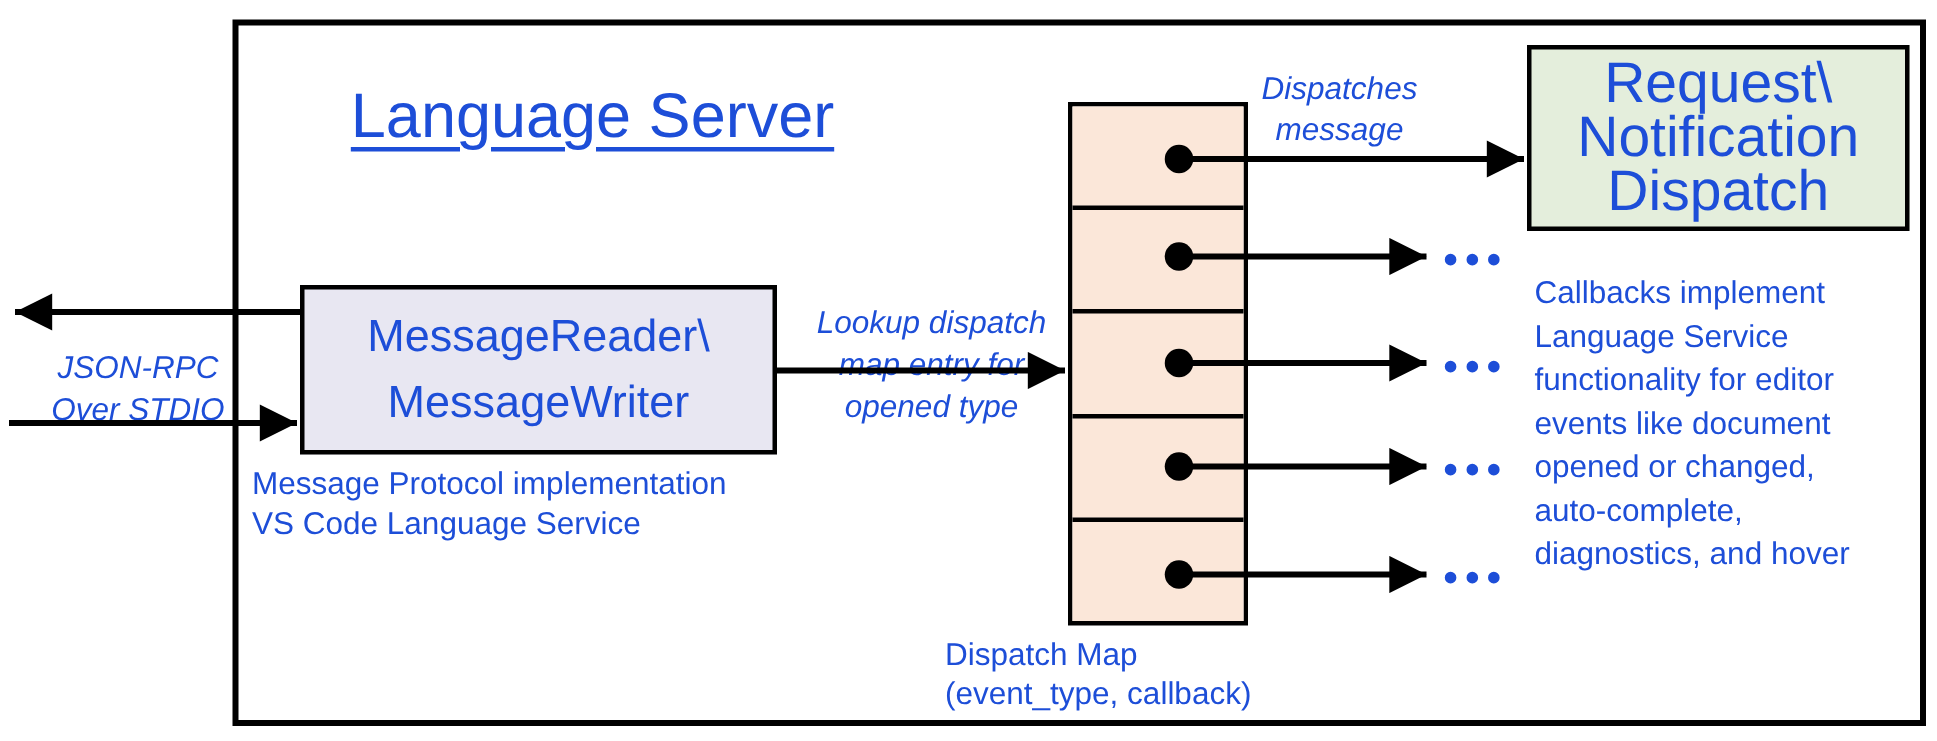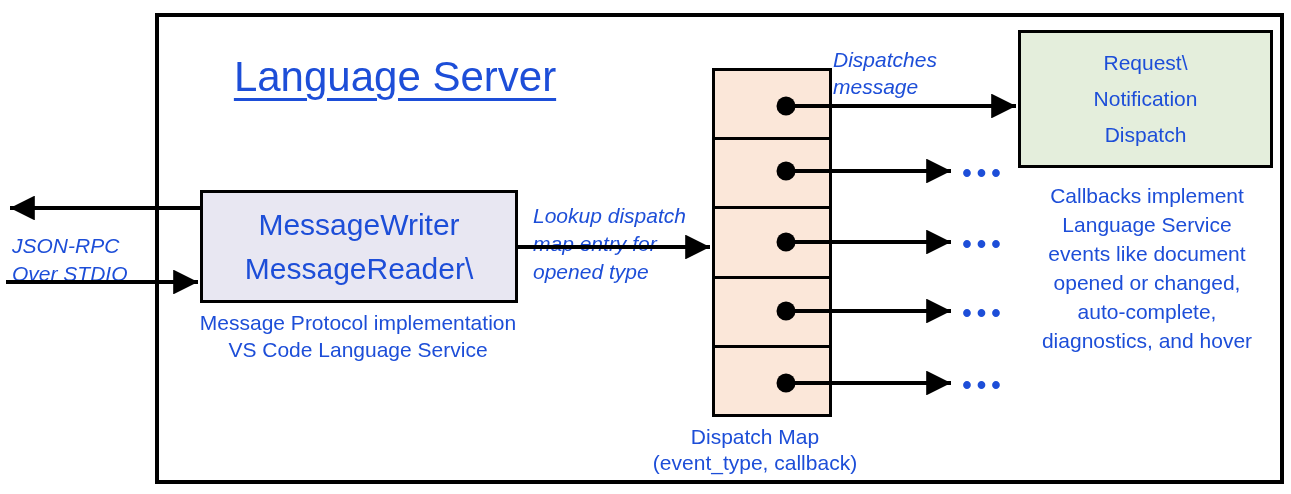--- a/index.html
+++ b/index.html
@@ -29,32 +29,32 @@
     z-index:4;white-space:nowrap;
   }
   
   .node{
     box-sizing:border-box;border:3px solid #000;
     display:flex;flex-direction:column;
     align-items:center;justify-content:center;
     text-align:center;z-index:3;
   }
   #handler-box{left:200px;top:190px;width:318px;height:113px;background:#E8E7F2;font-size:30px;line-height:44px;}
-  #callback-box{left:1018px;top:30px;width:255px;height:138px;background:#E4EEDC;font-size:21px;line-height:36px;}
+  #callback-box{left:1018px;top:30px;width:255px;height:124px;background:#E4EEDC;font-size:38px;line-height:36px;}
   
   #dispatch-map{
     left:712px;top:68px;width:120px;height:349px;
     box-sizing:border-box;border:3px solid #000;
     display:flex;flex-direction:column;z-index:2;
   }
   .slot{flex:1 1 0;background:#FBE7D9;}
   .slot + .slot{border-top:3px solid #000;}
   
-  .caption{font-size:21px;line-height:27px;text-align:center;z-index:4;}
-  .annot{font-size:21px;line-height:28px;font-style:italic;text-align:left;z-index:4;}
+  .caption{font-size:21px;line-height:27px;z-index:4;}
+  .annot{font-size:21px;line-height:28px;font-style:italic;text-align:center;z-index:4;}
   #handler-caption{left:168px;top:309px;width:380px;}
   #dispatch-caption{left:630px;top:424px;width:250px;line-height:26px;}
   #callback-caption{left:1023px;top:181px;width:248px;line-height:29px;}
   #stdio-label{left:12px;top:232px;width:160px;}
   #lookup-label{left:533px;top:158px;width:176px;margin-top:44px;}
   #dispatch-msg-label{left:833px;top:46px;width:120px;line-height:27px;}
   
   #connectors{left:0;top:0;width:1291px;height:494px;z-index:5;pointer-events:none;}
   
   .ellipsis{
@@ -66,22 +66,22 @@
 </head>
 <body>
 
 <div id="stage">
 
   <div class="abs" id="outer-box"></div>
 
   <div class="abs" id="title">Language Server</div>
 
   <div class="abs node" id="handler-box" style="background-color: rgb(232, 231, 242);">
+    <div>MessageReader\</div>
     <div>MessageWriter</div>
-    <div>MessageReader\</div>
   </div>
   <div class="abs caption" id="handler-caption">
     <div>Message Protocol implementation</div>
     <div>VS Code Language Service</div>
   </div>
 
   <div class="abs" id="dispatch-map">
     <div class="slot" style="background-color: rgb(251, 231, 217);"></div>
     <div class="slot" style="background-color: rgb(251, 231, 217);"></div>
     <div class="slot" style="background-color: rgb(251, 231, 217);"></div>
@@ -94,20 +94,21 @@
   </div>
 
   <div class="abs node" id="callback-box" style="background-color: rgb(228, 238, 220);">
     <div>Request\</div>
     <div>Notification</div>
     <div>Dispatch</div>
   </div>
   <div class="abs caption" id="callback-caption">
     <div>Callbacks implement</div>
     <div>Language Service</div>
+    <div>functionality for editor</div>
     <div>events like document</div>
     <div>opened or changed,</div>
     <div>auto-complete,</div>
     <div>diagnostics, and hover</div>
   </div>
 
   <div class="abs annot" id="stdio-label">
     <div>JSON-RPC</div>
     <div>Over STDIO</div>
   </div>

